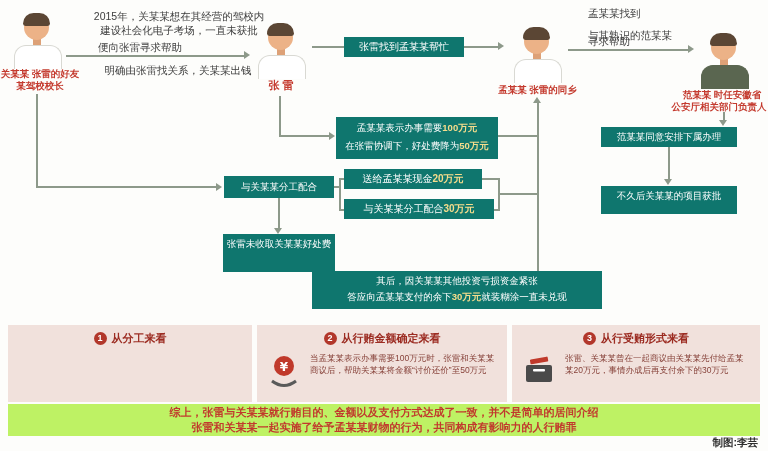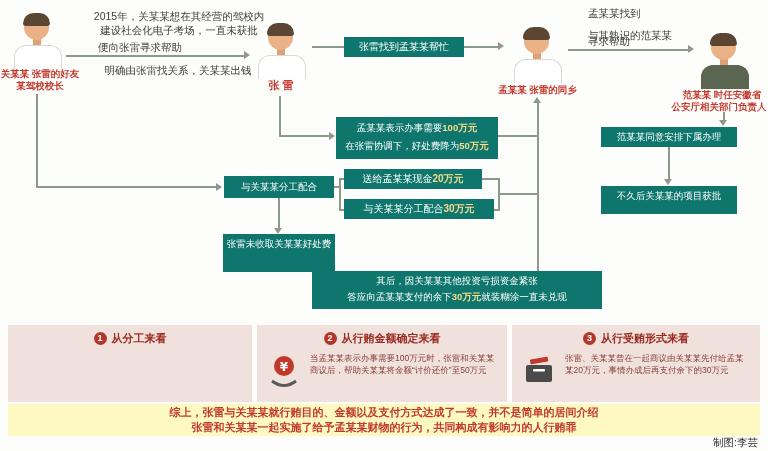--- a/index.html
+++ b/index.html
@@ -20,23 +20,23 @@
   .av-neck{position:absolute;left:23px;top:27px;width:8px;height:7px;background:#dda177;}
   .av-torso{position:absolute;left:4px;top:33px;width:46px;height:23px;border-radius:12px 12px 0 0;background:#fff;border:1px solid #d9d9d3;border-bottom:none;}
   .av-torso.uniform{background:#5a6650;border-color:#5a6650;}
   .panel{position:absolute;top:325px;height:77px;background:#f1e1dc;}
   .p-head{display:flex;justify-content:center;align-items:center;gap:5px;margin-top:6px;}
   .p-num{width:13px;height:13px;border-radius:50%;background:#b2372b;color:#fff;font-size:9px;line-height:13px;text-align:center;font-weight:bold;}
   .p-title{font-size:11px;font-weight:bold;color:#9c2c22;}
   .p-body{display:flex;gap:8px;padding:6px 9px 0 9px;align-items:flex-start;}
   .p-icon{width:36px;height:36px;flex:0 0 auto;}
   .p-text{font-size:8.5px;line-height:12px;color:#87423a;text-align:left;}
-  .sum{position:absolute;left:8px;top:404px;width:752px;height:31px;background:#fef9c3;text-align:center;padding-top:1px;}
+  .sum{position:absolute;left:8px;top:404px;width:752px;height:31px;background:#bef264;text-align:center;padding-top:1px;}
   .sum div{font-size:11px;font-weight:bold;color:#c13a2d;line-height:15px;}
-  .credit{position:absolute;right:10px;top:436px;font-size:10.5px;font-weight:normal;color:#2e2e2e;text-align:right;}
+  .credit{position:absolute;right:10px;top:436px;font-size:10.5px;font-weight:bold;color:#2e2e2e;text-align:right;}
 </style>
 </head>
 <body>
 
 <div class="canvas">
 
   <div class="line" style="left:66px;top:55px;width:180px;height:2px"></div>
   <div class="arr r" style="left:244px;top:51px"></div>
 
   <div class="line" style="left:312px;top:46px;width:188px;height:2px"></div>

